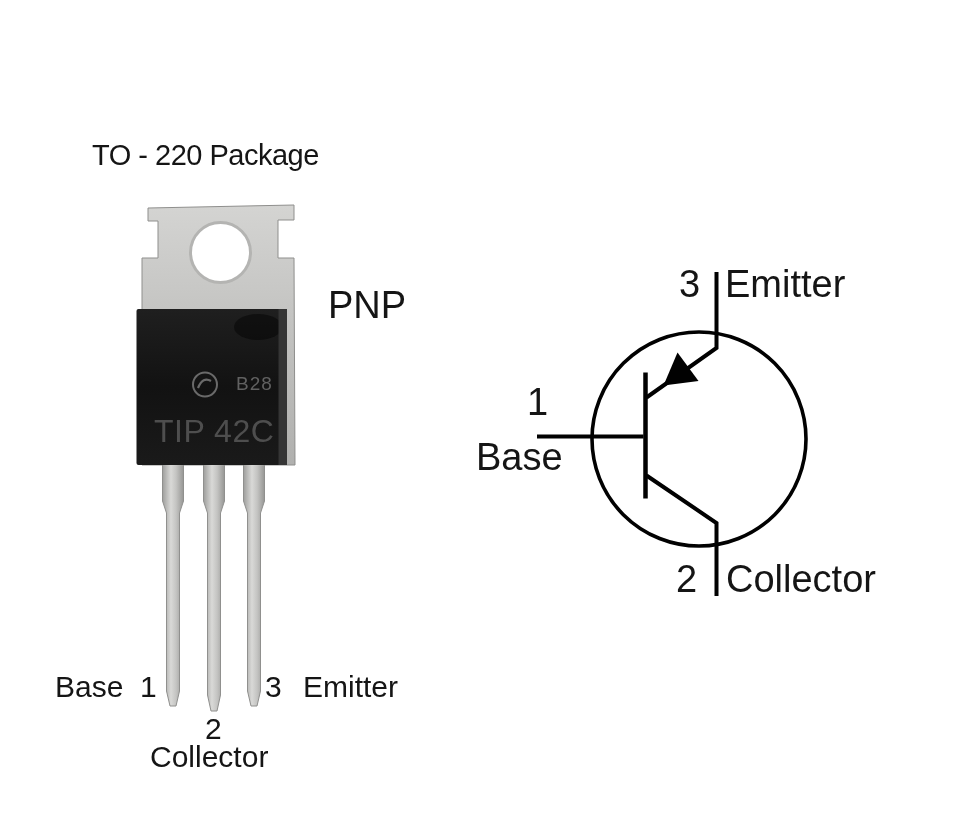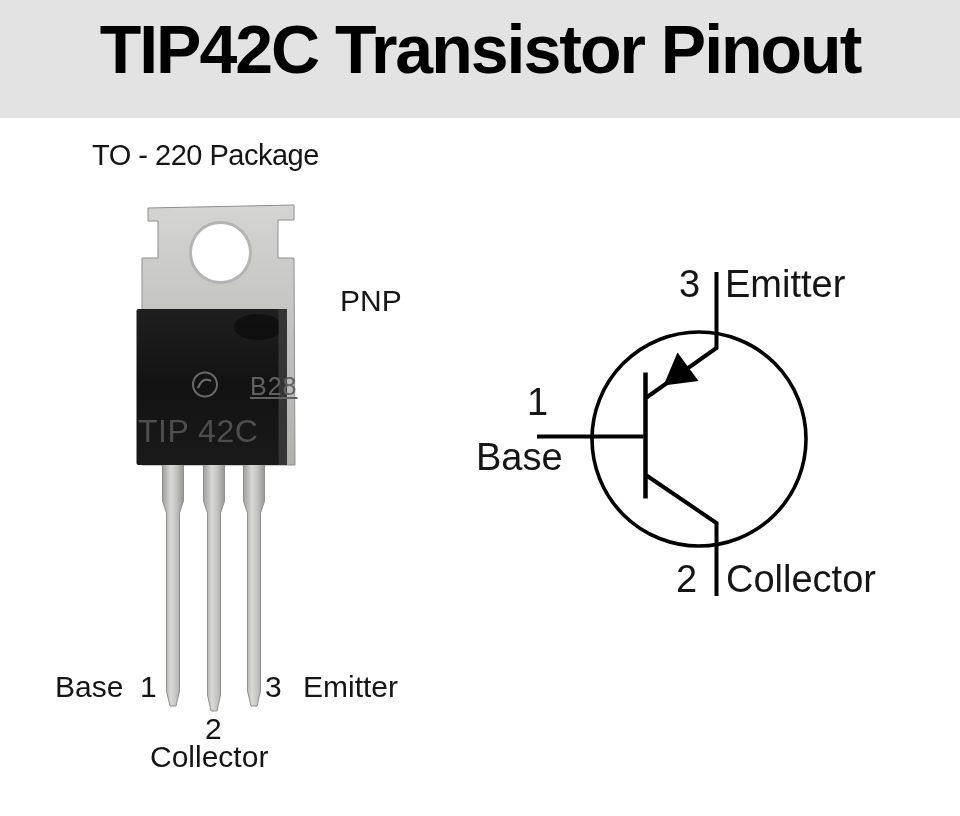--- a/index.html
+++ b/index.html
@@ -14,44 +14,41 @@
     background:#e2e3e2; display:flex; justify-content:center;
     align-items:flex-start; padding-top:15px; box-sizing:border-box;
   }
   .banner h1 {
     margin:0; font-size:68px; font-weight:bold; letter-spacing:-2px;
     color:#000; line-height:1; white-space:nowrap;
   }
   .art { position:absolute; left:0; top:0; width:960px; height:816px; z-index:1; }
   .lbl { position:absolute; line-height:1; white-space:nowrap; z-index:2; color:#151515; }
   .caption   { left:92px;  top:141px; font-size:29px; letter-spacing:-0.5px; }
-  .pnp       { left:340px; top:286px; font-size:30px; }
-  .mark-code { left:250px; top:374px; font-size:25px; color:#616161; letter-spacing:1px;text-decoration:underline; }
-  .mark-part { left:138px; top:415px; font-size:32px; color:#4e4e4e; letter-spacing:0.5px; }
+  .pnp       { left:328px; top:286px; font-size:38px; }
+  .mark-code { left:236px; top:374px; font-size:19px; color:#616161; letter-spacing:1px; }
+  .mark-part { left:154px; top:415px; font-size:32px; color:#4e4e4e; letter-spacing:0.5px; }
   .pkg-pin1-name { left:55px;  top:672px; font-size:30px; }
   .pkg-pin1-num  { left:140px; top:672px; font-size:30px; }
   .pkg-pin3-num  { left:265px; top:672px; font-size:30px; }
   .pkg-pin3-name { left:303px; top:672px; font-size:30px; }
   .pkg-pin2-num  { left:205px; top:714px; font-size:30px; }
   .pkg-pin2-name { left:150px; top:742px; font-size:30px; }
   .sym-pin3-num  { left:679px; top:265px; font-size:38px; }
   .sym-pin3-name { left:725px; top:265px; font-size:38px; }
   .sym-pin1-num  { left:527px; top:383px; font-size:38px; }
   .sym-pin1-name { left:476px; top:438px; font-size:38px; }
   .sym-pin2-num  { left:676px; top:560px; font-size:38px; }
   .sym-pin2-name { left:726px; top:560px; font-size:38px; }
 </style>
 </head>
 <body>
 
 <div class="page">
 
-  <header class="banner">
-    <h1>TIP42C Transistor Pinout</h1>
-  </header>
 
   <svg class="art" viewBox="0 0 960 816" aria-hidden="true">
     <defs>
       <linearGradient id="gTab" x1="0" y1="0" x2="0" y2="1">
         <stop offset="0" stop-color="#d4d4d2"></stop>
         <stop offset="0.45" stop-color="#c3c3c1"></stop>
         <stop offset="1" stop-color="#b0b0ae"></stop>
       </linearGradient>
       <linearGradient id="gLeg" x1="0" y1="0" x2="1" y2="0">
         <stop offset="0" stop-color="#9e9e9c"></stop>

